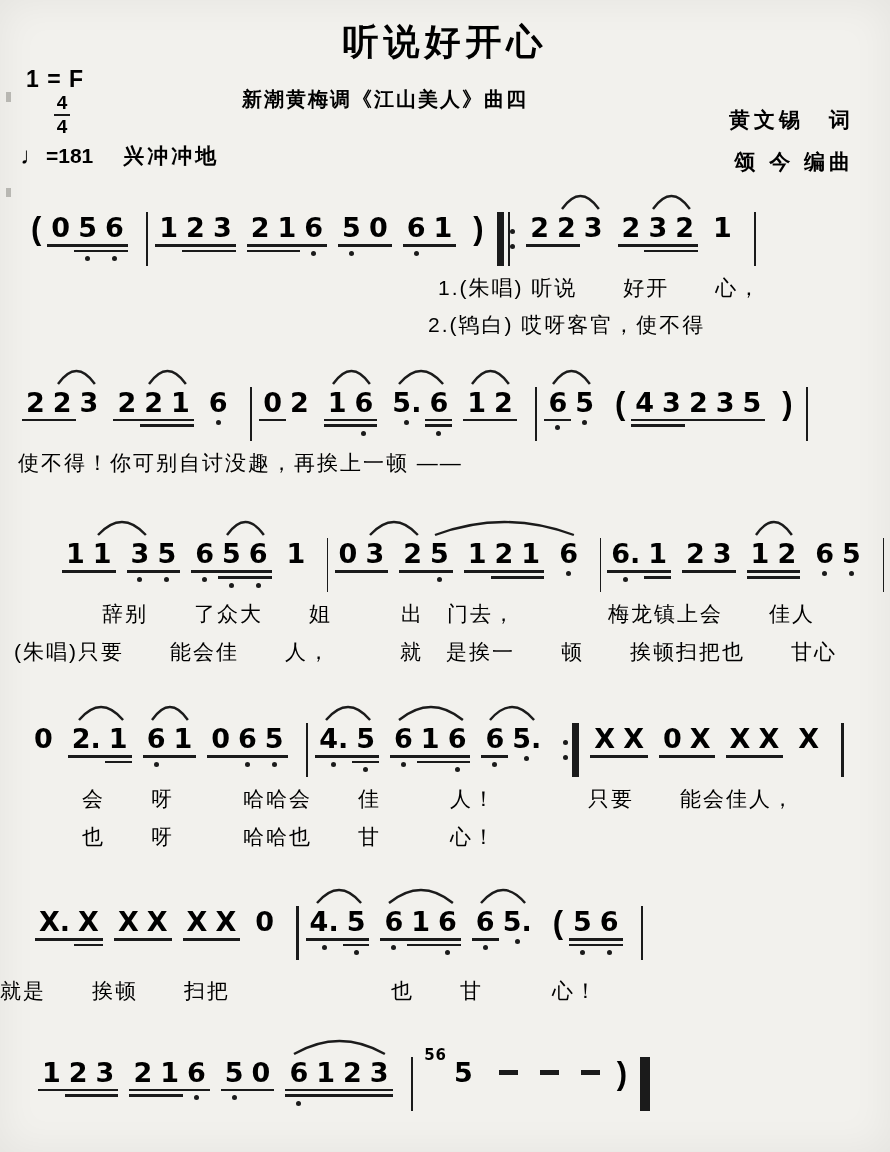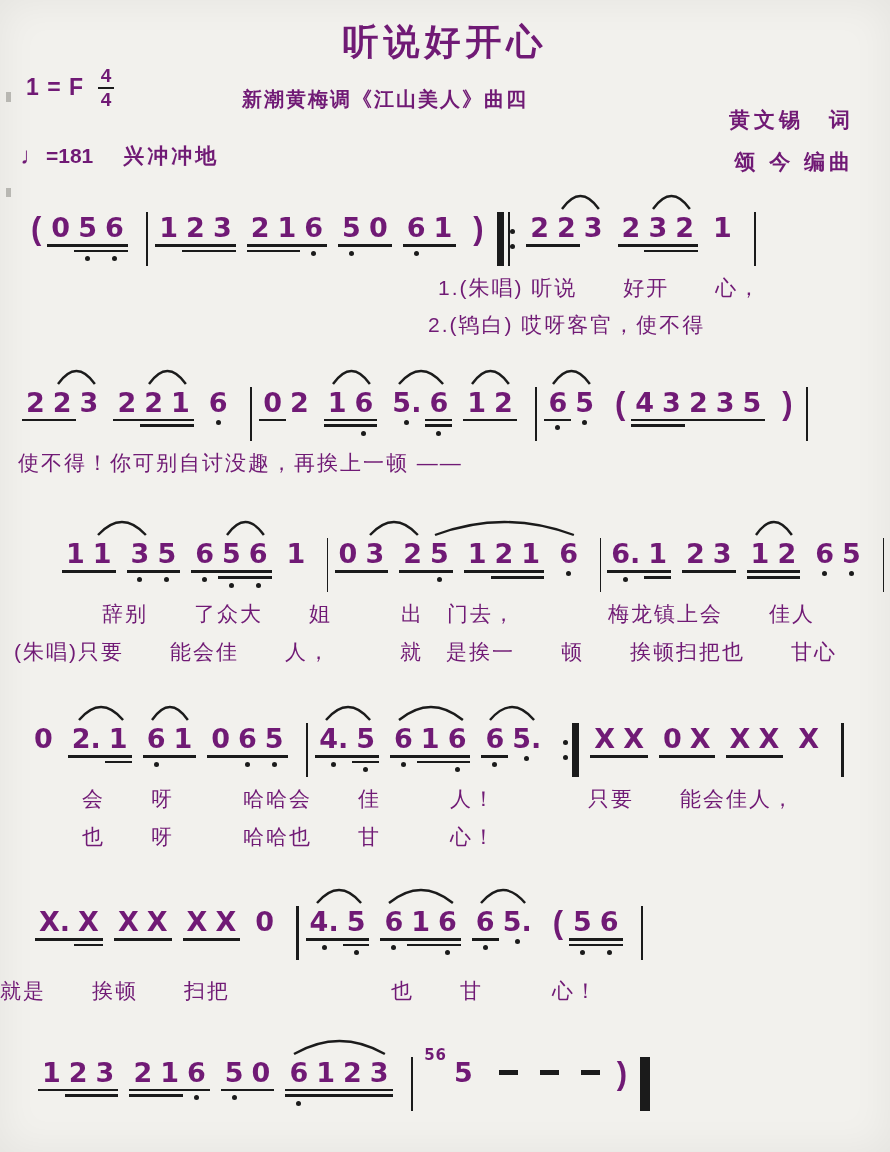--- a/index.html
+++ b/index.html
@@ -1,25 +1,25 @@
 <!DOCTYPE html>
 <html><head>
 <meta charset="utf-8">
 <style>
   html,body{margin:0;padding:0;}
   body{width:890px;height:1152px;overflow:hidden;
        font-family:"Liberation Sans","DejaVu Sans",sans-serif;}
-  .page{position:relative;width:890px;height:1152px;background:#f2f1ed;color:#701a75;
+  .page{position:relative;width:890px;height:1152px;background:#f2f1ed;color:#000000;
         box-shadow:inset 0 0 40px rgba(0,0,0,.06);}
   .artifact{position:absolute;background:#b8b7b2;}
   
   .title{margin:0;padding-top:18px;text-align:center;font-size:36px;font-weight:700;
          letter-spacing:5px;}
   .keyrow{position:absolute;left:26px;top:66px;display:flex;align-items:center;
-          font-weight:700;font-size:23px;}
+          font-weight:700;font-size:23px;flex-direction:column;}
   .keysig{letter-spacing:1px;}
   .frac{display:inline-flex;flex-direction:column;align-items:center;margin-left:14px;
         font-size:19px;font-weight:700;line-height:1.05;}
   .fline{width:16px;height:2px;background:#1b1b1b;margin:1px 0;}
   .subtitle{position:absolute;left:0;right:120px;top:86px;text-align:center;
             font-size:20px;font-weight:600;letter-spacing:2px;}
   .credit{position:absolute;right:36px;font-size:21px;font-weight:700;letter-spacing:4px;}
   .credit.lyr1{top:106px;}
   .credit.lyr2{top:148px;}
   .temporow{position:absolute;left:20px;top:142px;font-size:21px;font-weight:700;

